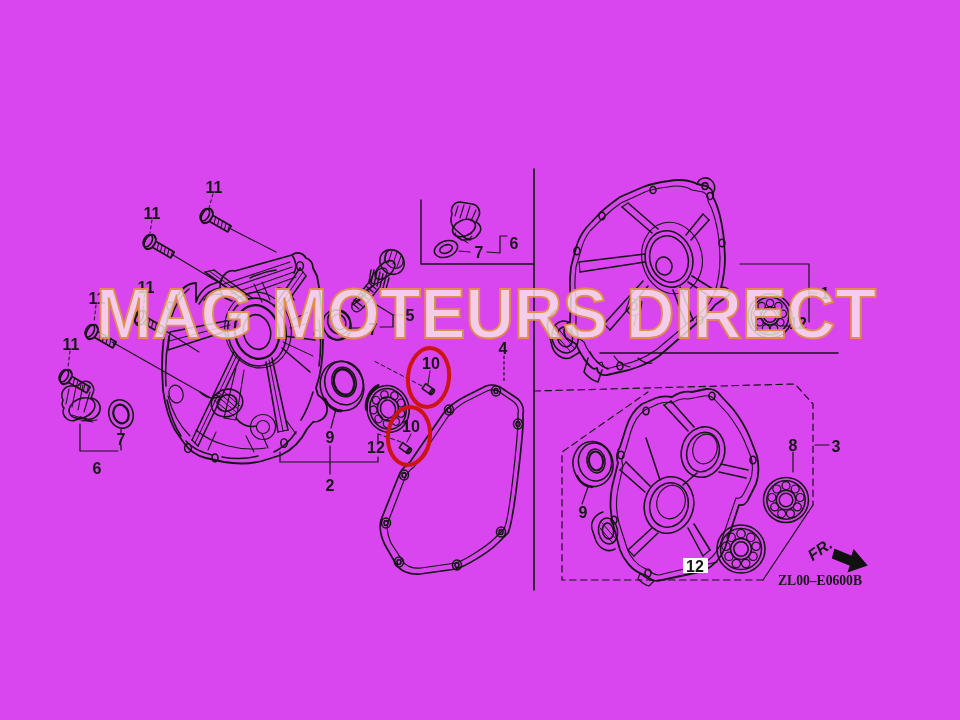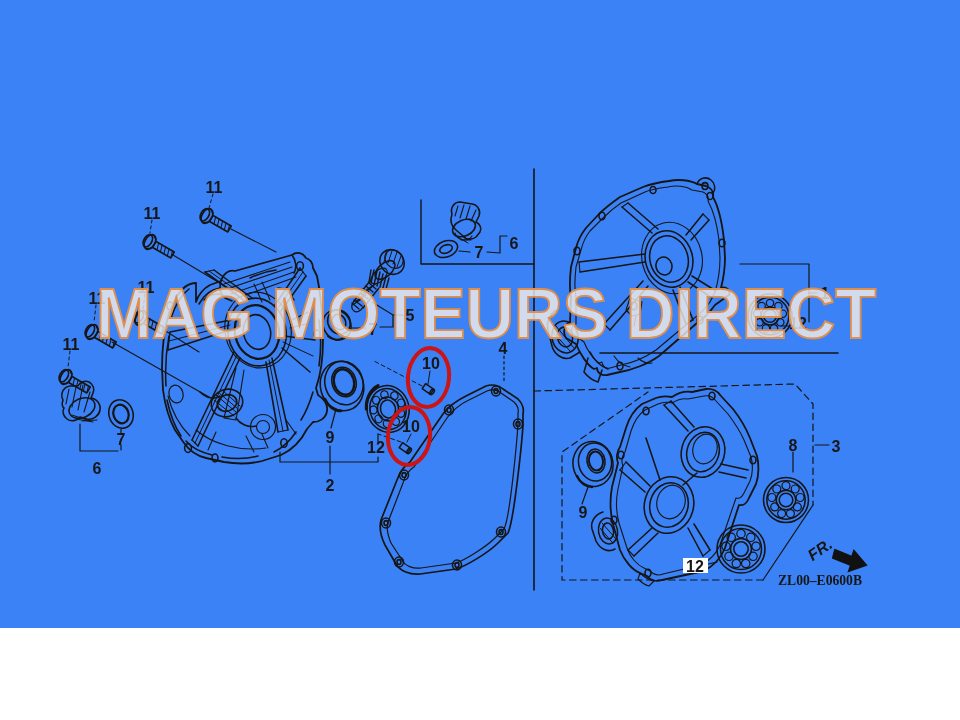--- a/index.html
+++ b/index.html
@@ -1,16 +1,16 @@
 <!DOCTYPE html>
 <html><head>
 <meta charset="utf-8">
 <style>
   html,body{margin:0;padding:0;background:#fff;}
-  #page{position:relative;width:960px;height:628px;background:#3b82f6;overflow:hidden;
+  #page{position:relative;width:960px;height:720px;background:#d946ef;overflow:hidden;
         font-family:"Liberation Sans",sans-serif;}
   svg{position:absolute;left:0;top:0;}
   .lbl{font-family:"Liberation Sans",sans-serif;font-weight:bold;font-size:16px;fill:#161616;}
   .wm{position:absolute;left:96px;top:277px;width:900px;
       font-family:"Liberation Sans",sans-serif;font-weight:bold;font-size:70px;
       letter-spacing:0px;white-space:nowrap;line-height:74px;
       color:rgba(253,243,234,0.78);
       -webkit-text-stroke:1.9px #df8f4b;
       transform:scaleX(0.96);transform-origin:left top;}
 </style>

